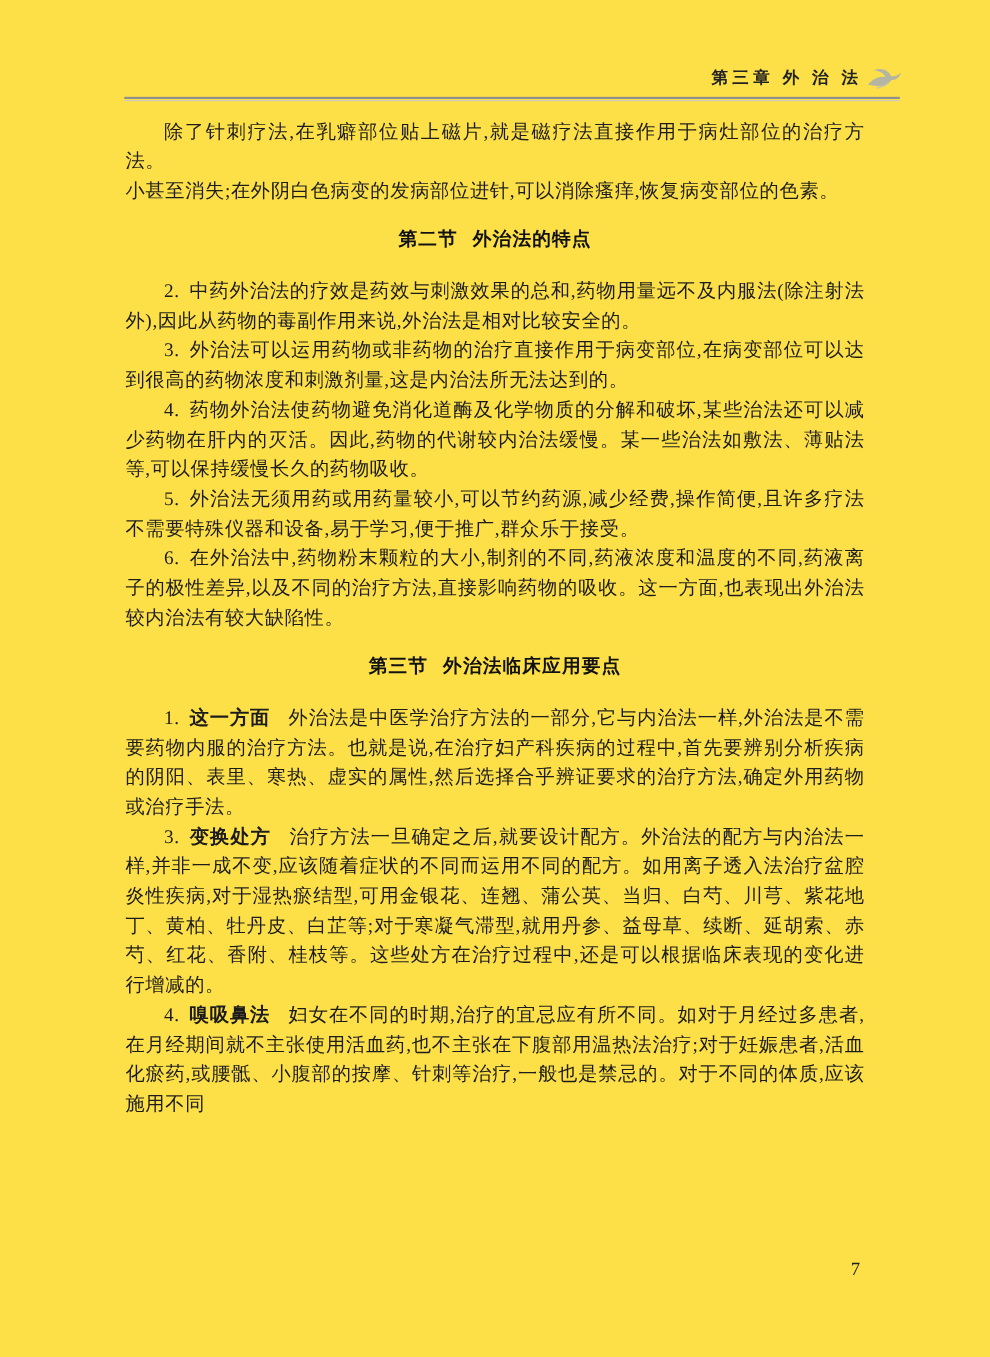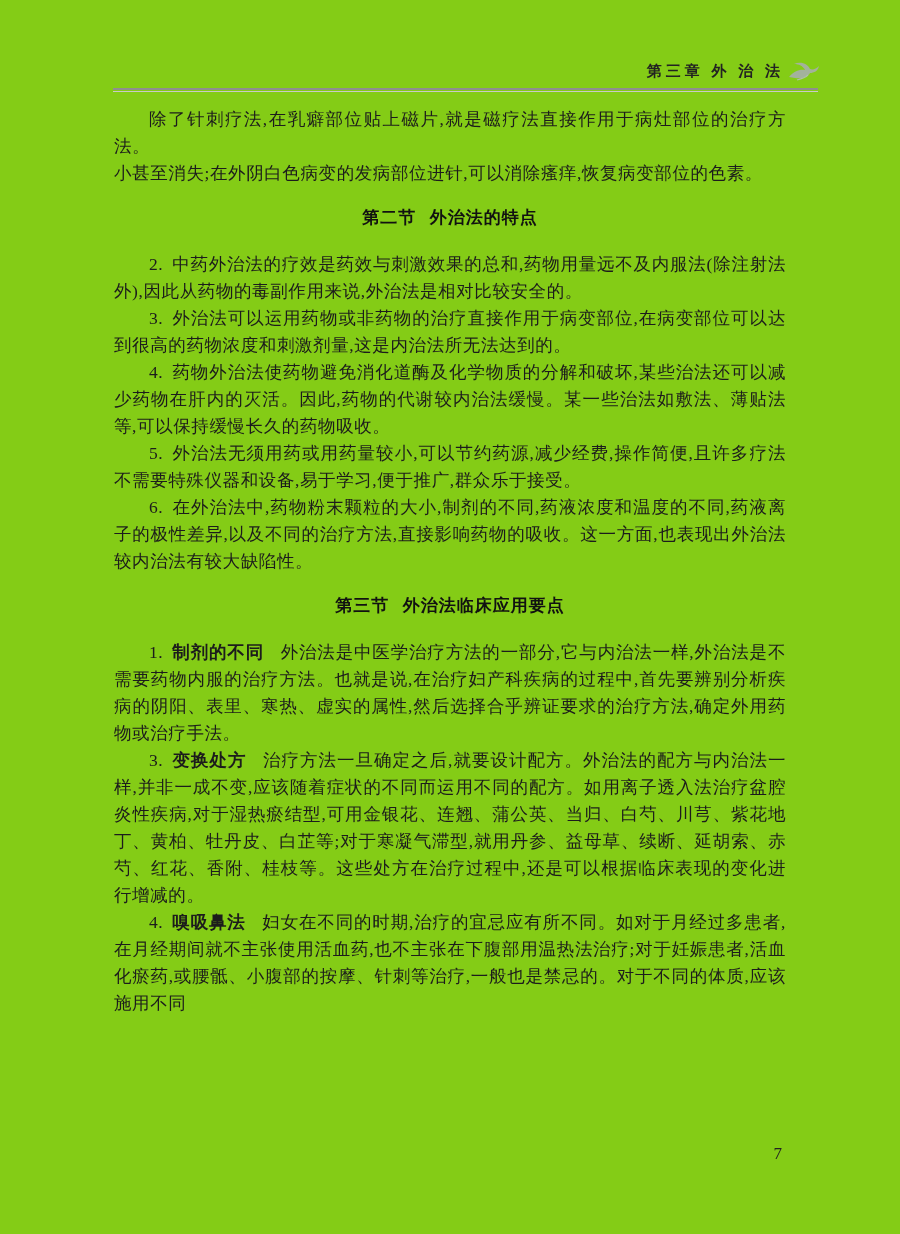--- a/index.html
+++ b/index.html
@@ -6,21 +6,21 @@
   html, body {
     margin: 0;
     padding: 0;
     background: #e8e8e8;
   }
   .page {
     position: relative;
     width: 900px;
     height: 1234px;
     margin: 0 auto;
-    background: #84cc16;
+    background: #fde047;
     overflow: hidden;
     font-family: "Liberation Serif", "DejaVu Serif", serif;
     color: #1c1c1c;
   }
   
   .page-header {
     position: absolute;
     top: 58px;
     left: 113px;
     width: 705px;
@@ -139,21 +139,21 @@
     </p>
     <p class="para">
       <span class="num">6.</span><span>在外治法中,药物粉末颗粒的大小,制剂的不同,药液浓度和温度的不同,药液离子的极性差异,以及不同的治疗方法,直接影响药物的吸收。这一方面,也表现出外治法较内治法有较大缺陷性。</span>
     </p>
 
     <h2 class="section-heading">
       <span class="sec-label">第三节</span><span class="sec-title">外治法临床应用要点</span>
     </h2>
 
     <p class="para">
-      <span class="num">1.</span><b class="lead">制剂的不同</b><span>外治法是中医学治疗方法的一部分,它与内治法一样,外治法是不需要药物内服的治疗方法。也就是说,在治疗妇产科疾病的过程中,首先要辨别分析疾病的阴阳、表里、寒热、虚实的属性,然后选择合乎辨证要求的治疗方法,确定外用药物或治疗手法。</span>
+      <span class="num">1.</span><b class="lead">这一方面</b><span>外治法是中医学治疗方法的一部分,它与内治法一样,外治法是不需要药物内服的治疗方法。也就是说,在治疗妇产科疾病的过程中,首先要辨别分析疾病的阴阳、表里、寒热、虚实的属性,然后选择合乎辨证要求的治疗方法,确定外用药物或治疗手法。</span>
     </p>
     <p class="para">
       <span class="num">3.</span><b class="lead">变换处方</b><span>治疗方法一旦确定之后,就要设计配方。外治法的配方与内治法一样,并非一成不变,应该随着症状的不同而运用不同的配方。如用离子透入法治疗盆腔炎性疾病,对于湿热瘀结型,可用金银花、连翘、蒲公英、当归、白芍、川芎、紫花地丁、黄柏、牡丹皮、白芷等;对于寒凝气滞型,就用丹参、益母草、续断、延胡索、赤芍、红花、香附、桂枝等。这些处方在治疗过程中,还是可以根据临床表现的变化进行增减的。</span>
     </p>
     <p class="para">
       <span class="num">4.</span><b class="lead">嗅吸鼻法</b><span>妇女在不同的时期,治疗的宜忌应有所不同。如对于月经过多患者,在月经期间就不主张使用活血药,也不主张在下腹部用温热法治疗;对于妊娠患者,活血化瘀药,或腰骶、小腹部的按摩、针刺等治疗,一般也是禁忌的。对于不同的体质,应该施用不同</span>
     </p>
 
   </main>
 

